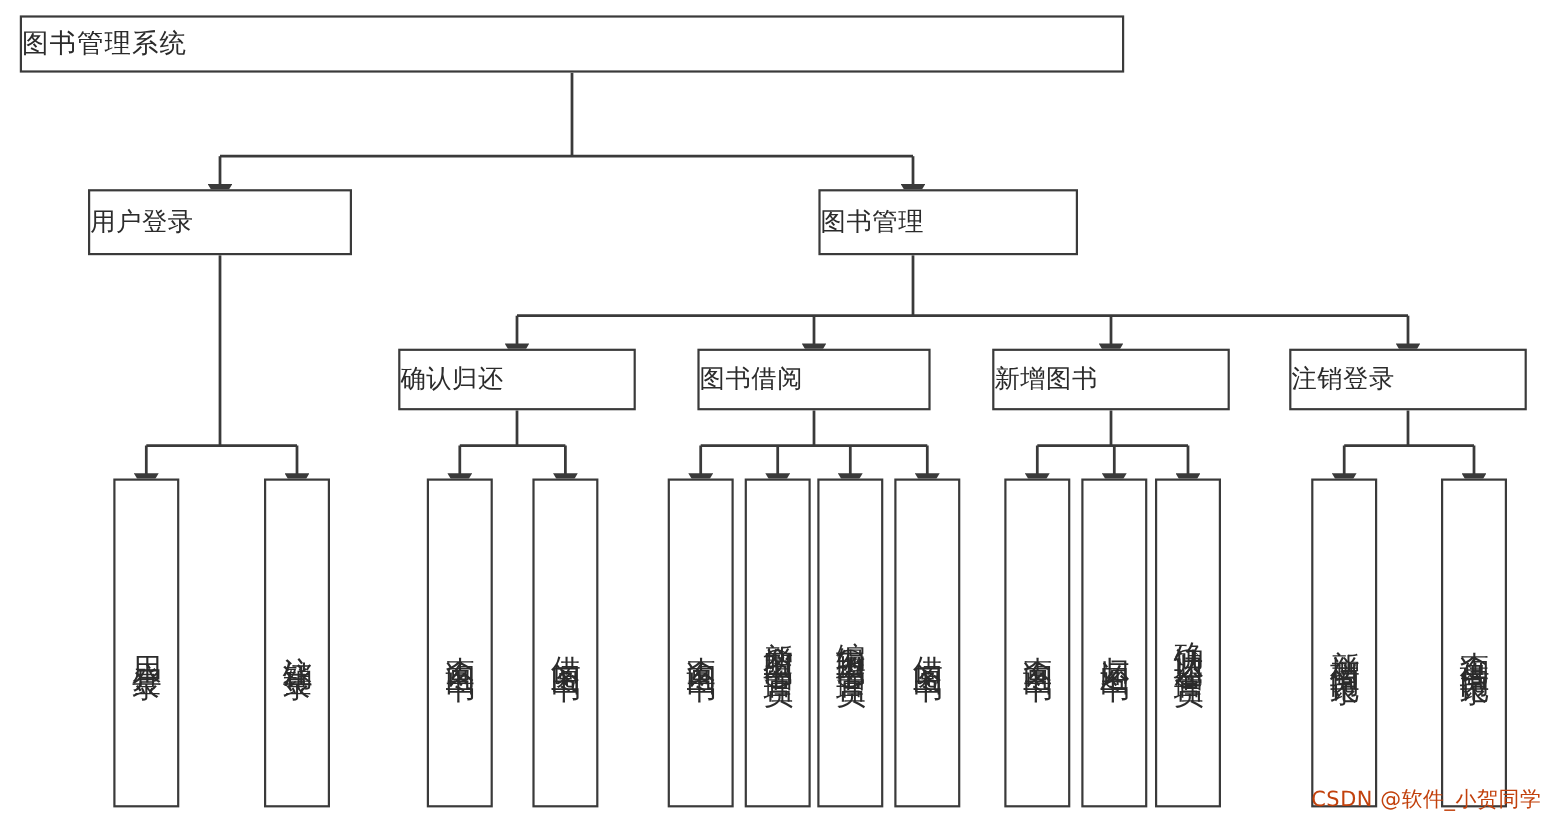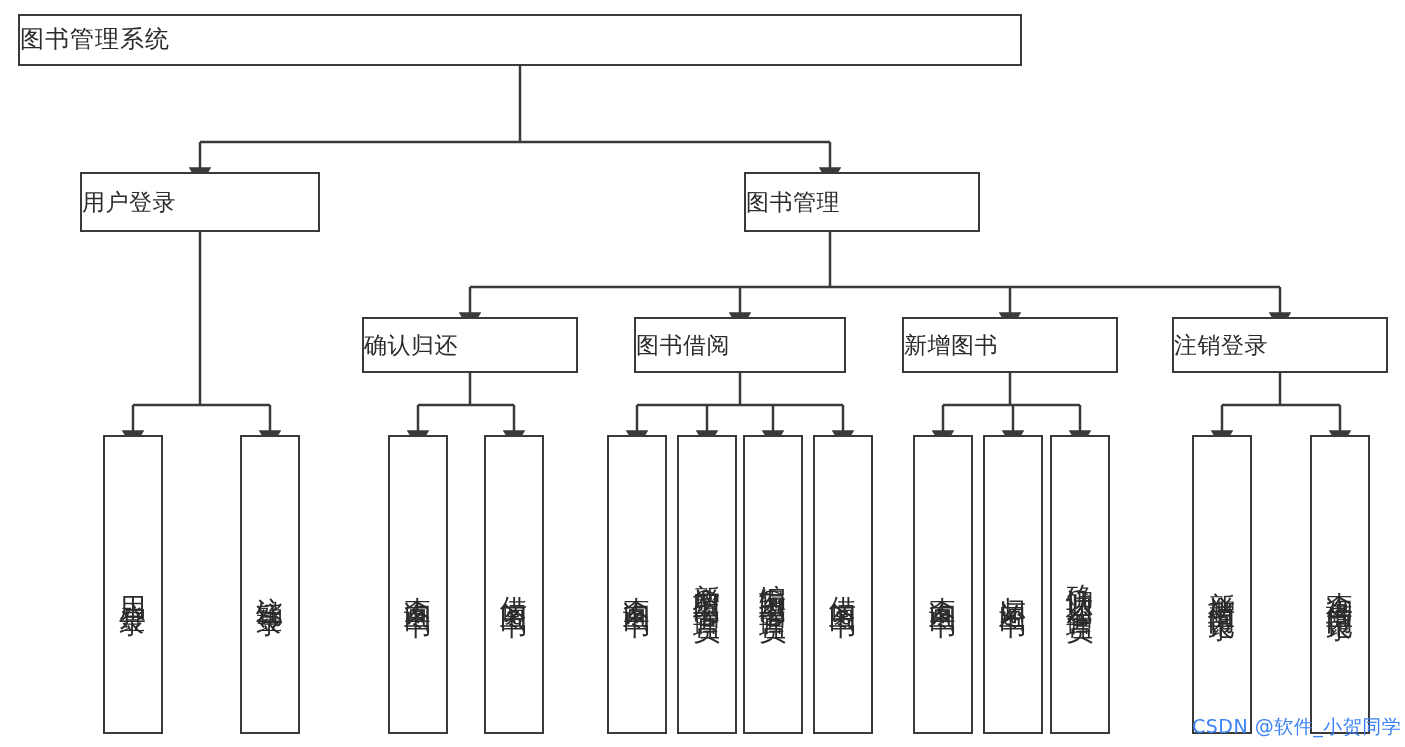--- a/index.html
+++ b/index.html
@@ -58,21 +58,21 @@
   .node.vert .node-label {
     writing-mode: vertical-rl;
     text-orientation: upright;
     font-size: 27px;
     line-height: 1.0;
     letter-spacing: 5px;
   }
   .watermark {
     position: absolute;
     font-size: 19px;
-    color: #3b82f6;
+    color: #c2410c;
     white-space: nowrap;
     letter-spacing: 0.5px;
   }
 </style>
 </head>
 <body>
 
 <div id="canvas">
 
   <svg id="edges" viewBox="0 0 1405 747" width="1405" height="747">

